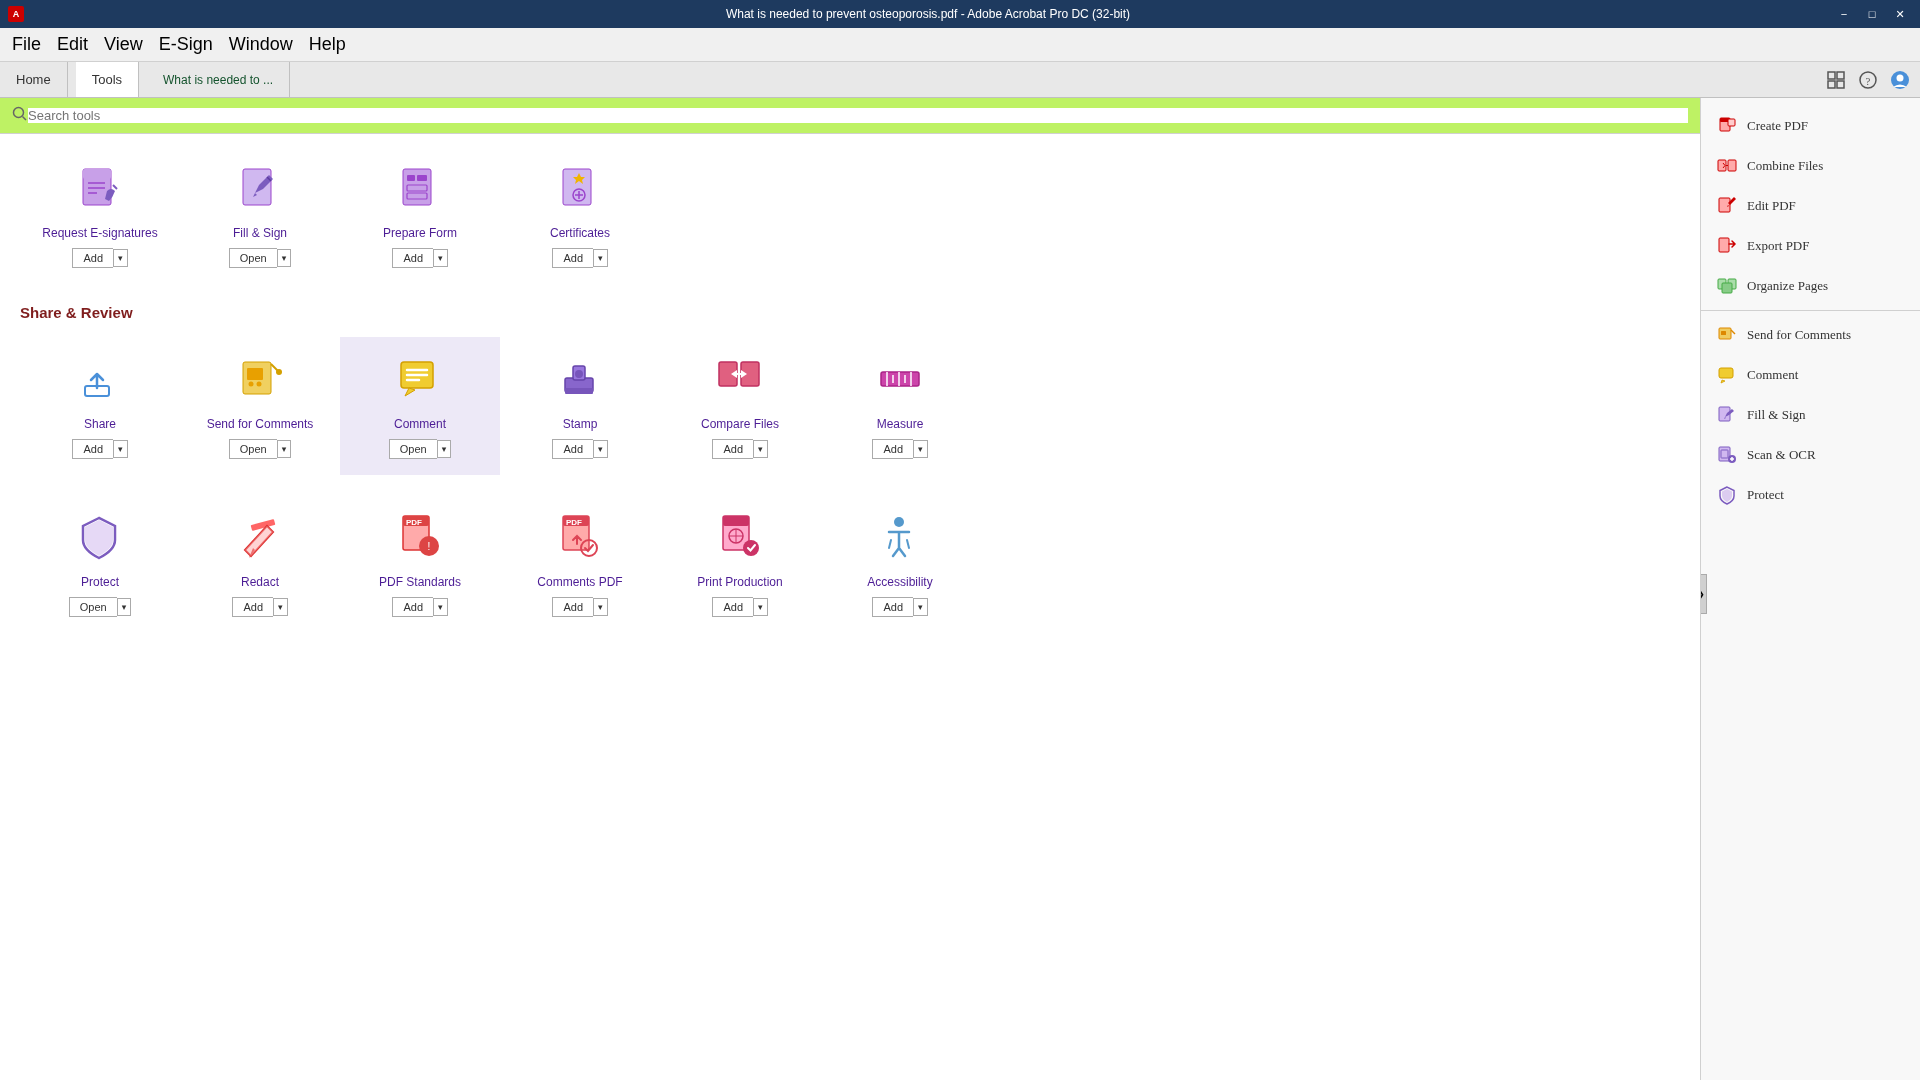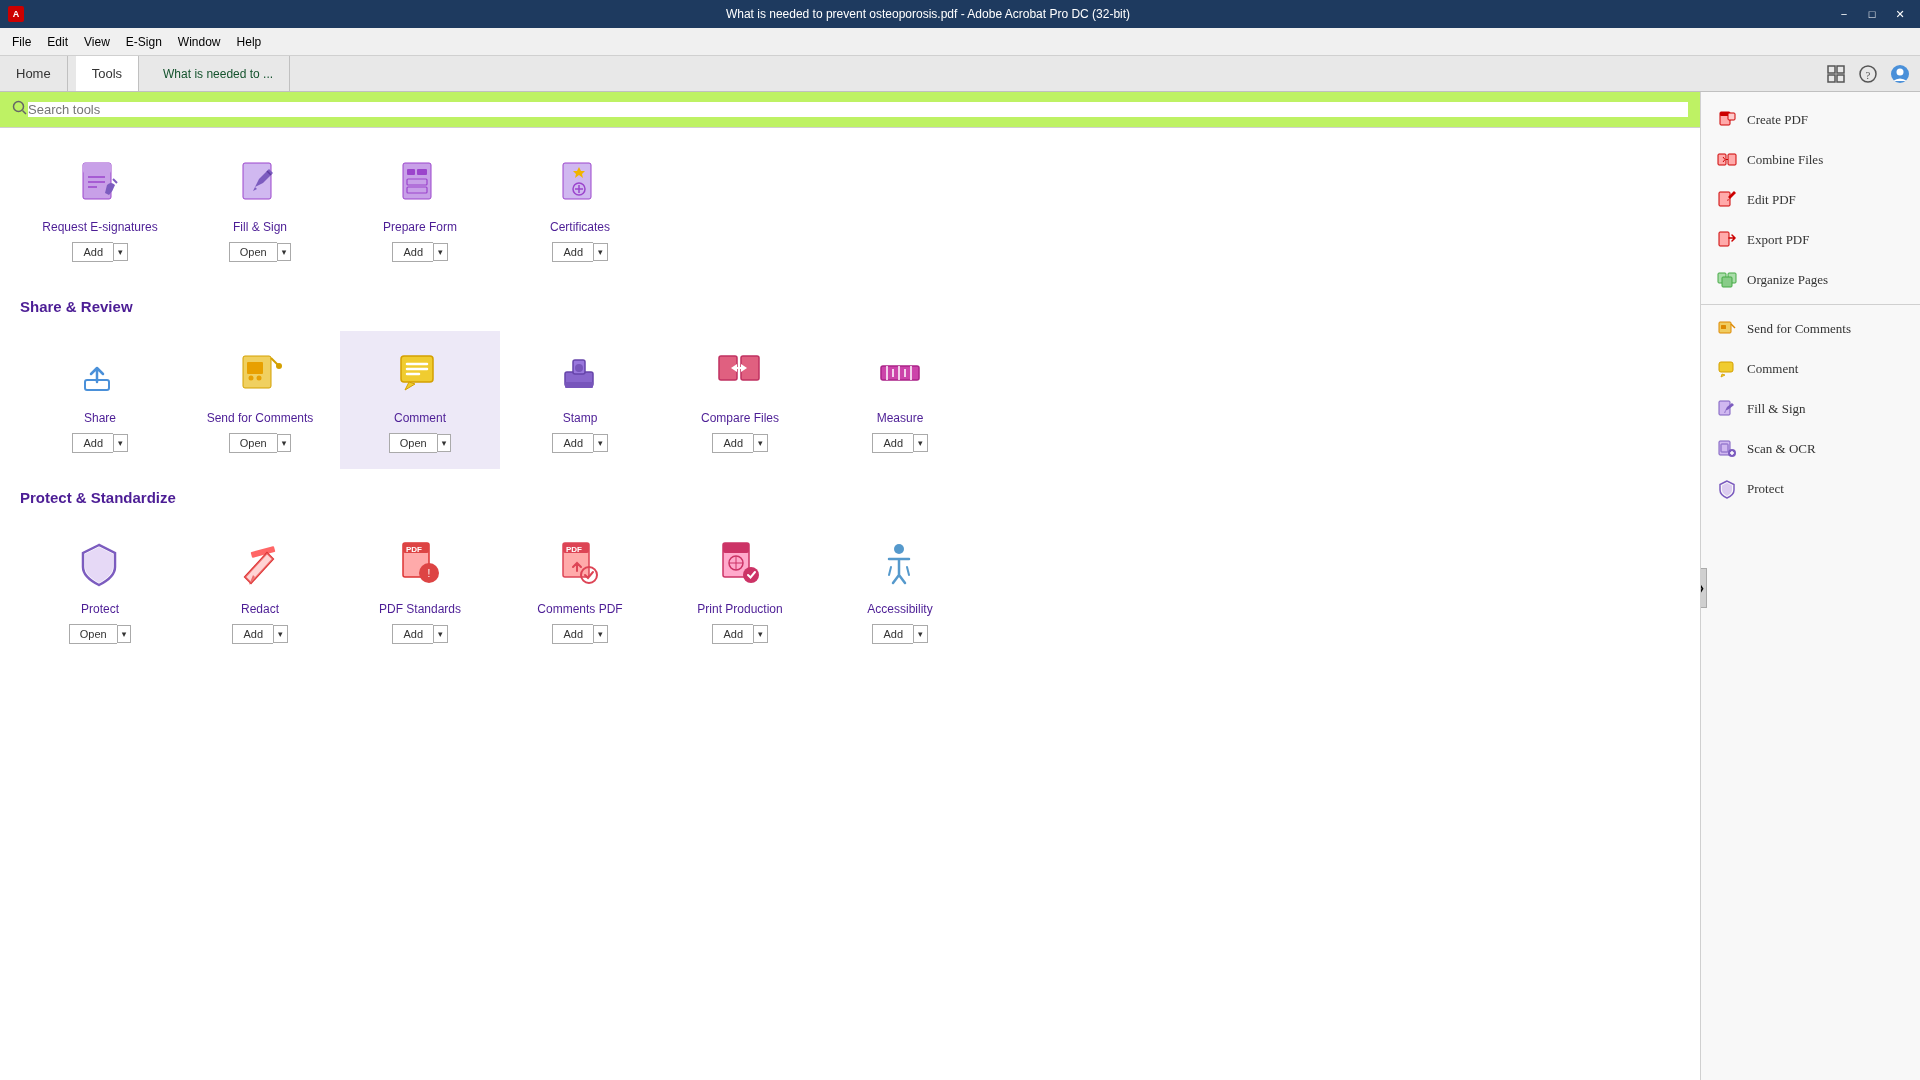--- a/index.html
+++ b/index.html
@@ -18,26 +18,26 @@
     }
     .title-bar-left { display: flex; align-items: center; gap: 6px; }
     .title-bar-left .app-icon { width: 16px; height: 16px; background: #cc0000; border-radius: 2px; display: flex; align-items: center; justify-content: center; font-size: 9px; color: white; font-weight: bold; }
     .title-bar-center { flex: 1; text-align: center; font-size: 12px; }
     .title-bar-right { display: flex; gap: 4px; }
     .title-btn { width: 24px; height: 20px; display: flex; align-items: center; justify-content: center; cursor: pointer; font-size: 11px; color: white; }
 
     
     .menu-bar {
       background: #f0f0f0;
-      height: 28px;
+      height: 34px;
       display: flex;
       align-items: center;
       padding: 0 4px;
       border-bottom: 1px solid #d0d0d0;
-      font-size: 12px;
+      font-size: 18px;
     }
     .menu-item { padding: 2px 8px; cursor: pointer; }
 
     
     .tab-bar {
       background: #e8e8e8;
       height: 36px;
       display: flex;
       align-items: stretch;
       border-bottom: 1px solid #c0c0c0;
@@ -91,21 +91,21 @@
       flex: 1;
       overflow-y: auto;
       background: white;
     }
     .content-inner { padding: 12px 20px; }
 
     
     .section-title {
       font-size: 15px;
       font-weight: 600;
-      color: #4c1d95;
+      color: #7f1d1d;
       margin-bottom: 16px;
       margin-top: 8px;
     }
 
     
     .tool-grid {
       display: flex;
       flex-wrap: wrap;
       gap: 0;
       margin-bottom: 20px;
@@ -428,21 +428,20 @@
             </svg>
           </div>
           <div class="tool-name">Measure</div>
           <div class="tool-btn-group">
             <button class="tool-btn">Add</button>
             <button class="tool-btn-arrow">▾</button>
           </div>
         </div>
       </div>
 
-      <div class="section-title">Protect &amp; Standardize</div>
       <div class="tool-grid">
 
         <div class="tool-item">
           <div class="tool-icon-wrapper">
             <svg width="50" height="50" viewBox="0 0 50 50">
               <path d="M24 6 L8 14 L8 28 C8 36 16 42 24 46 C32 42 40 36 40 28 L40 14 Z" fill="none" stroke="#7c5cbf" stroke-width="2.5"></path>
               <path d="M24 8 L10 15 L10 28 C10 35 17 40 24 44 C31 40 38 35 38 28 L38 15 Z" fill="#c0a0e8" opacity="0.4"></path>
             </svg>
           </div>
           <div class="tool-name">Protect</div>

